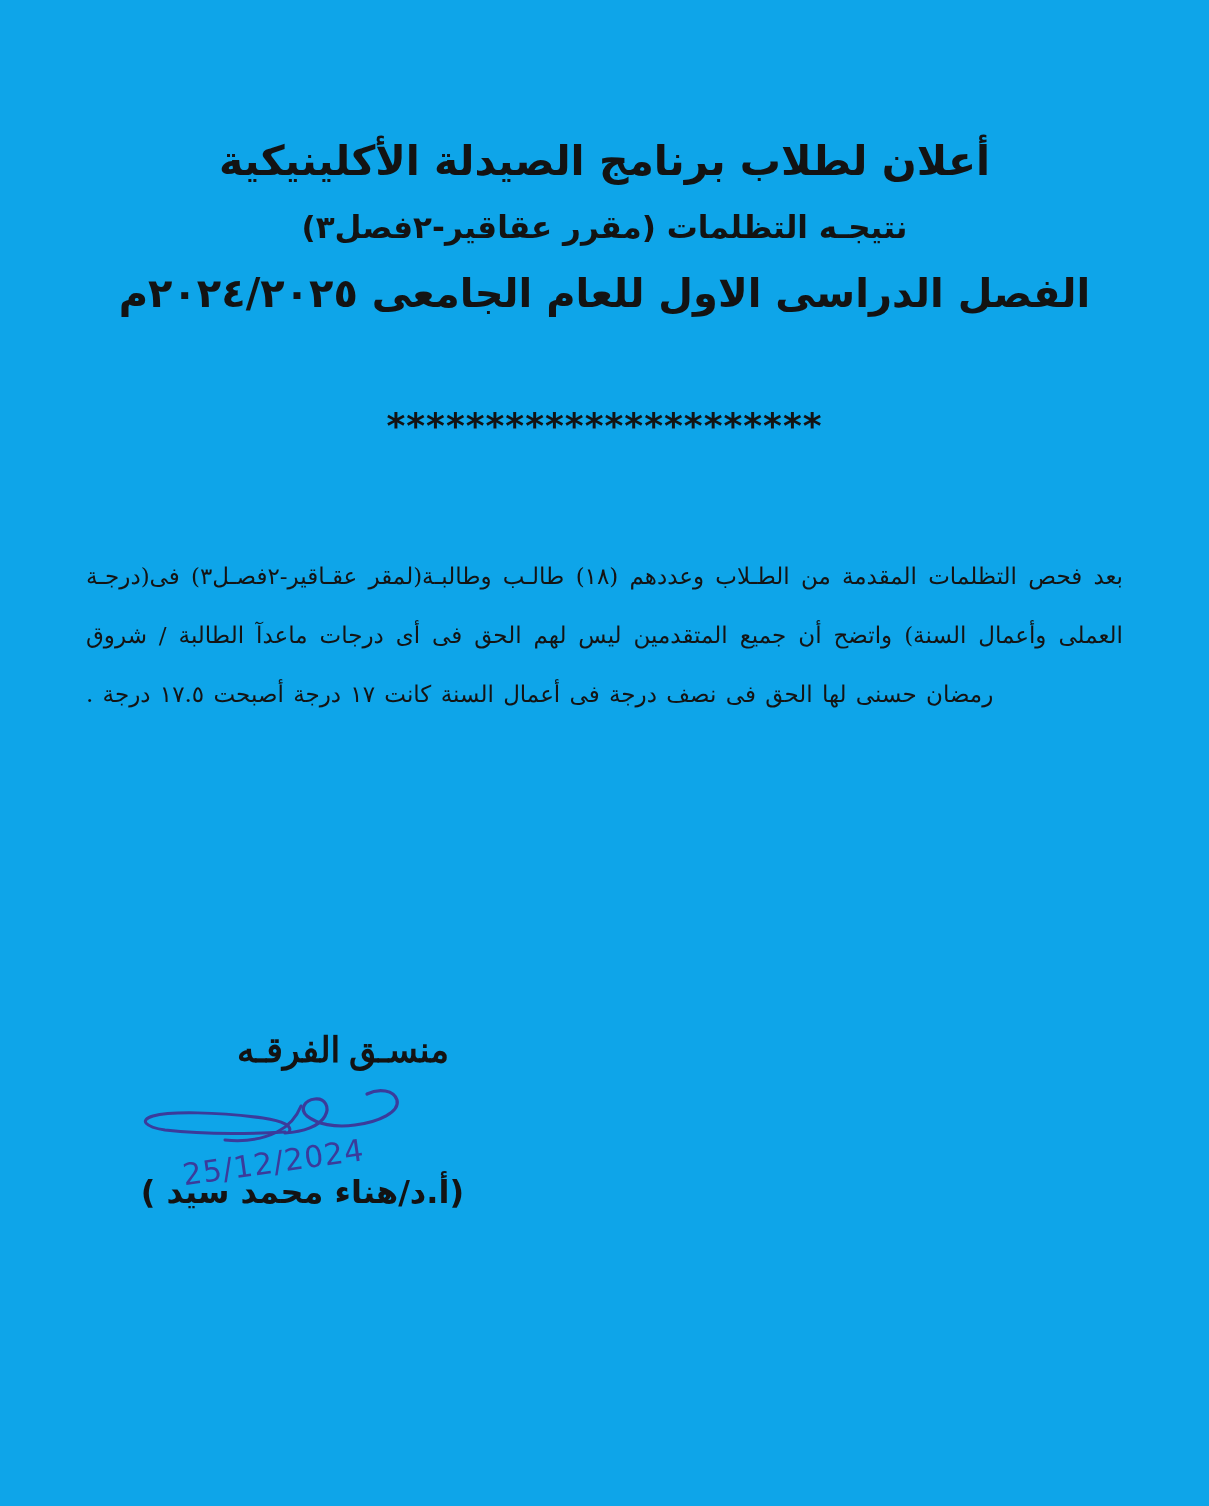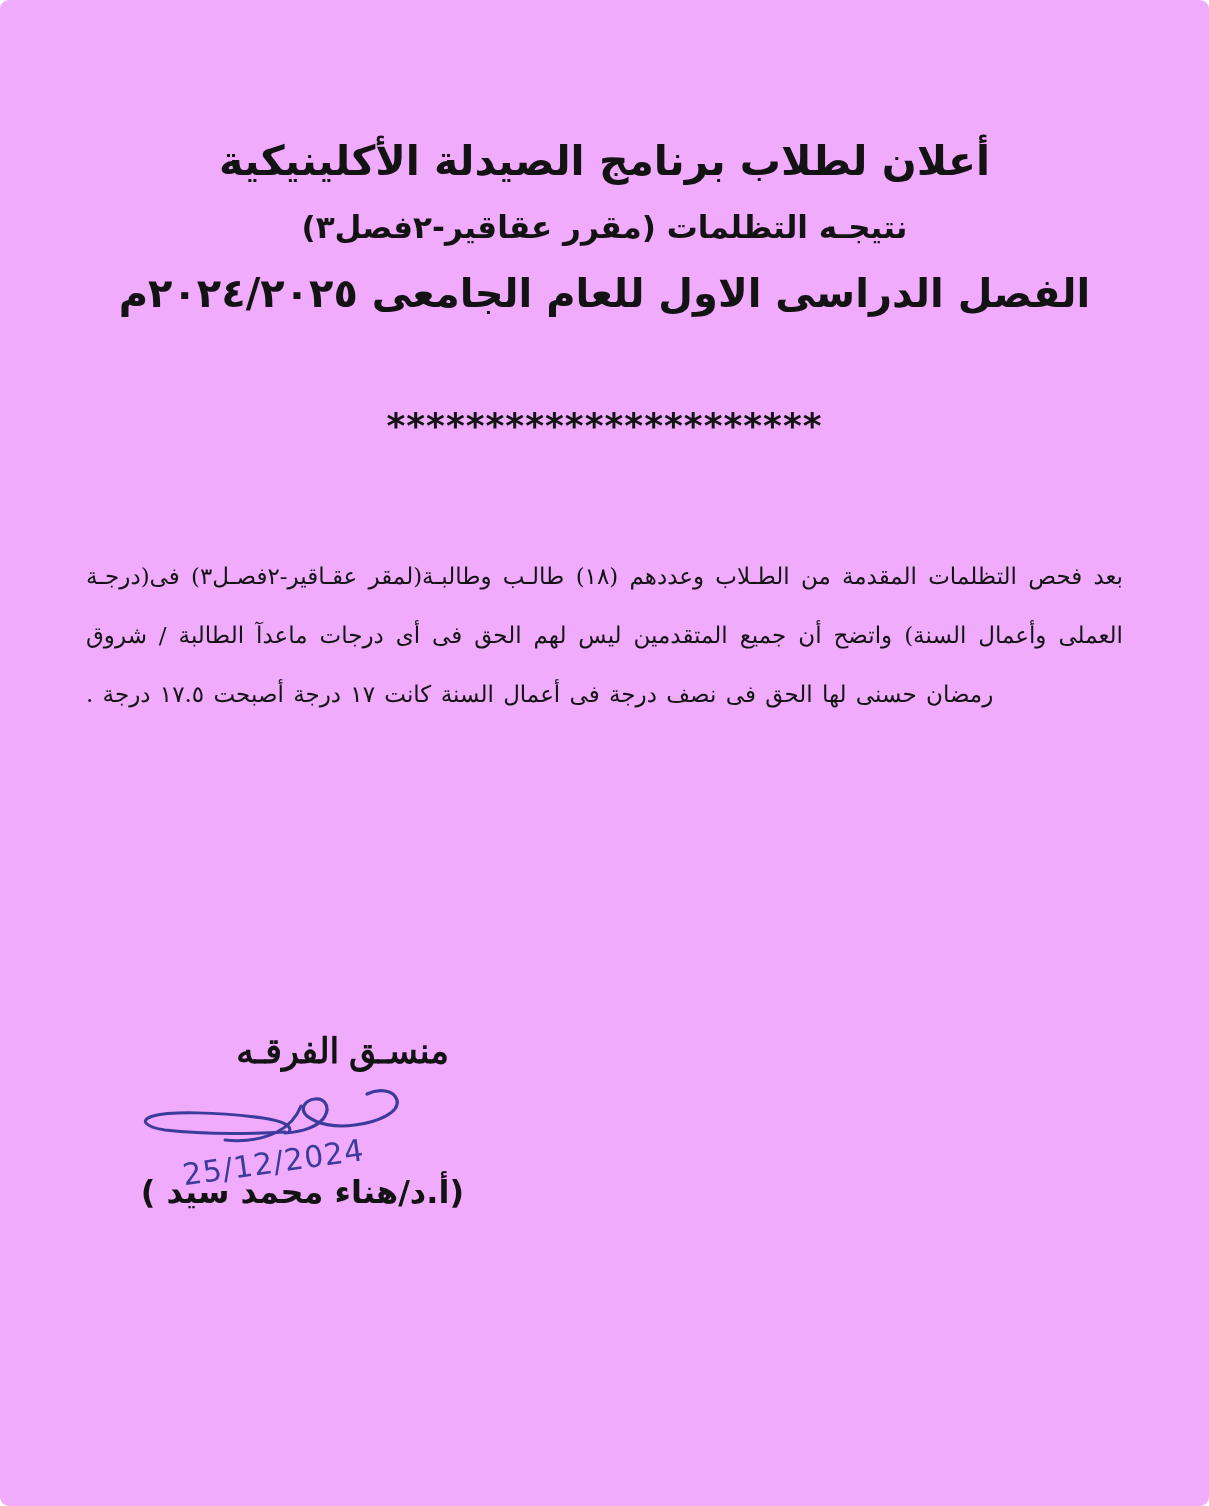--- a/index.html
+++ b/index.html
@@ -13,22 +13,21 @@
     height: 1506px;
     position: relative;
     overflow: hidden;
     font-family: "DejaVu Sans", "Liberation Sans", sans-serif;
     color: #141414;
   }
 
   .page {
     position: absolute;
     inset: 0;
-    background: #f0abfc;
-    border-radius: 9px;
+    background: #0ea5e9;
   }
 
   
   .title-block {
     position: absolute;
     top: 128px;
     left: 0;
     right: 0;
     text-align: center;
     direction: rtl;
@@ -90,21 +89,21 @@
     position: absolute;
     top: 1028px;
     right: 0;
     left: 0;
     direction: rtl;
   }
   .sig-role {
     position: absolute;
     top: 0;
     right: 760px;
-    font-family: Liberation Sans, sans-serif;
+    font-family: Liberation Serif, serif;
     font-weight: 700;
     font-size: 35px;
     line-height: 46px;
     color: #131313;
     white-space: nowrap;
   }
   .sig-name {
     position: absolute;
     top: 141px;
     right: 745px;

